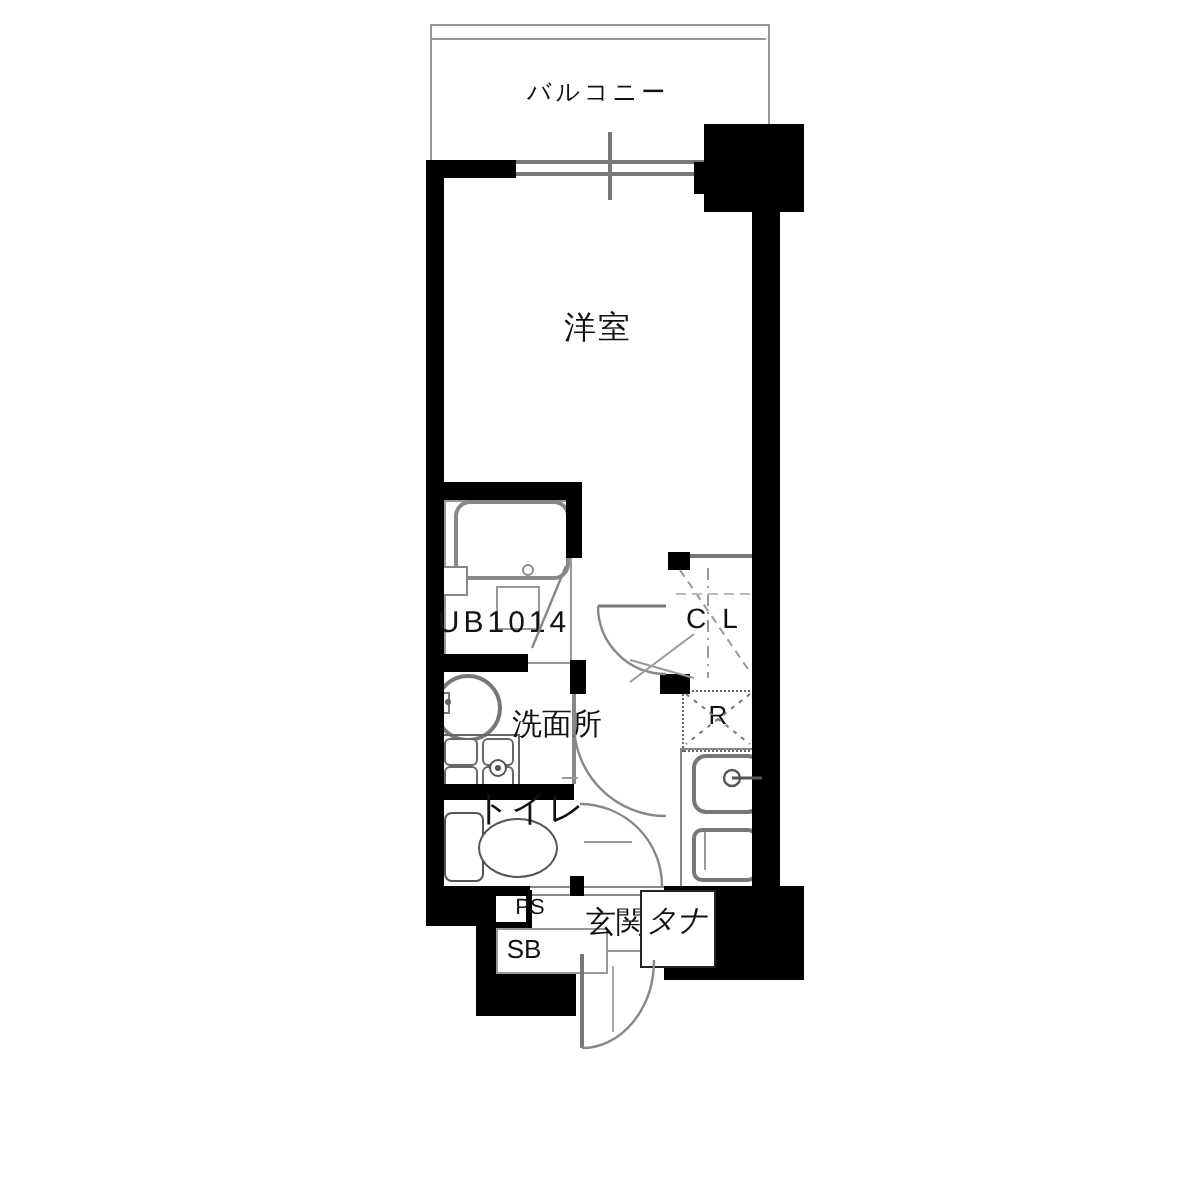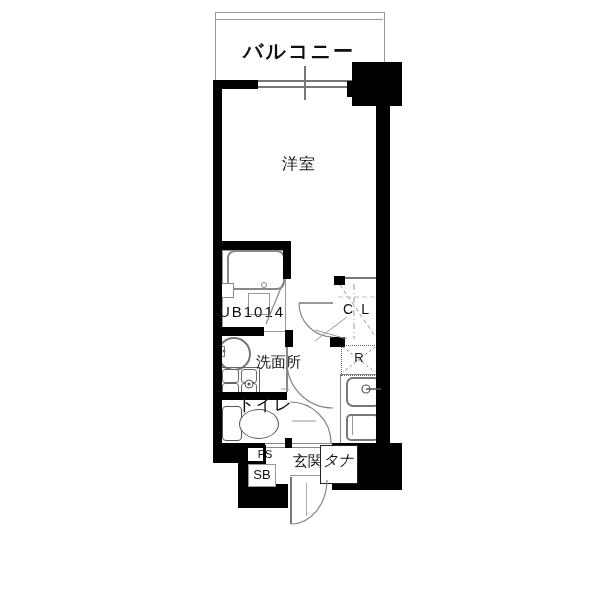--- a/index.html
+++ b/index.html
@@ -13,21 +13,21 @@
   #svgo{position:absolute;left:0;top:0;z-index:5;pointer-events:none;}
   .box{position:absolute;z-index:4;background:#fff;}
 </style>
 </head>
 <body>
 
 <div id="stage">
 
   <div class="thin" style="left:215px;top:12px;width:168px;height:68px;border:1px solid #999;"></div>
   <div class="thin" style="left:215px;top:19px;width:168px;height:1px;background:#999;"></div>
-  <div class="lbl ctr" style="left:239px;top:38px;width:120px;font-size:20px;letter-spacing:2px;font-weight:bold;">バルコニー</div>
+  <div class="lbl ctr" style="left:239px;top:38px;width:120px;font-size:12px;letter-spacing:2px;">バルコニー</div>
 
   <div class="thin" style="left:256px;top:80px;width:96px;height:4px;background:#fff;border-top:2px solid #777;border-bottom:2px solid #777;"></div>
   <div class="thin" style="left:304px;top:66px;width:2px;height:34px;background:#777;"></div>
 
   <div class="wall" style="left:213px;top:80px;width:9px;height:383px;"></div>
   <div class="wall" style="left:213px;top:80px;width:45px;height:9px;"></div>
   <div class="wall" style="left:347px;top:81px;width:11px;height:16px;"></div>
   <div class="wall" style="left:352px;top:62px;width:50px;height:44px;"></div>
   <div class="wall" style="left:376px;top:100px;width:14px;height:345px;"></div>
   <div class="wall" style="left:213px;top:241px;width:78px;height:9px;"></div>
@@ -71,21 +71,21 @@
   <div class="fix" style="left:341px;top:345px;width:36px;height:29px;border:1.5px dotted #666;background:transparent;"></div>
   <div class="lbl ctr" style="left:341px;top:350px;width:36px;font-size:13px;">R</div>
   <div class="fix" style="left:340px;top:374px;width:41px;height:69px;border:1px solid #888;background:transparent;"></div>
   <div class="fix" style="left:346px;top:377px;width:31px;height:26px;border:2px solid #777;border-radius:7px;"></div>
   <div class="fix" style="left:346px;top:414px;width:29px;height:23px;border:2px solid #777;border-radius:5px;"></div>
   <div class="thin" style="left:352px;top:416px;width:1px;height:19px;background:#999;"></div>
 
   <div class="box" style="left:245px;top:445px;width:15px;height:13px;border:3px solid #000;">
     <div class="lbl" style="left:0px;top:0px;width:34px;font-size:11px;text-align:center;">PS</div>
   </div>
-  <div class="box" style="left:248px;top:464px;width:26px;height:21px;border:1px solid #999;">
+  <div class="box" style="left:248px;top:464px;width:26px;height:21px;border:1px solid #999;padding-left:28px;">
     <div class="lbl" style="left:0px;top:2px;width:26px;font-size:13px;text-align:center;">SB</div>
   </div>
   <div class="thin" style="left:264px;top:443px;width:68px;height:3px;border-top:1px solid #888;border-bottom:1px solid #888;background:#fff;"></div>
   <div class="lbl" style="left:293px;top:452px;font-size:15px;">玄関</div>
   <div class="box" style="left:320px;top:445px;width:36px;height:37px;border:1.5px solid #222;">
     <div class="lbl" style="left:2px;top:5px;width:32px;font-size:15px;font-style:italic;">タナ</div>
   </div>
   <div class="thin" style="left:290px;top:475px;width:42px;height:1px;background:#999;"></div>
   <div class="thin" style="left:306px;top:483px;width:1px;height:33px;background:#aaa;"></div>
 

